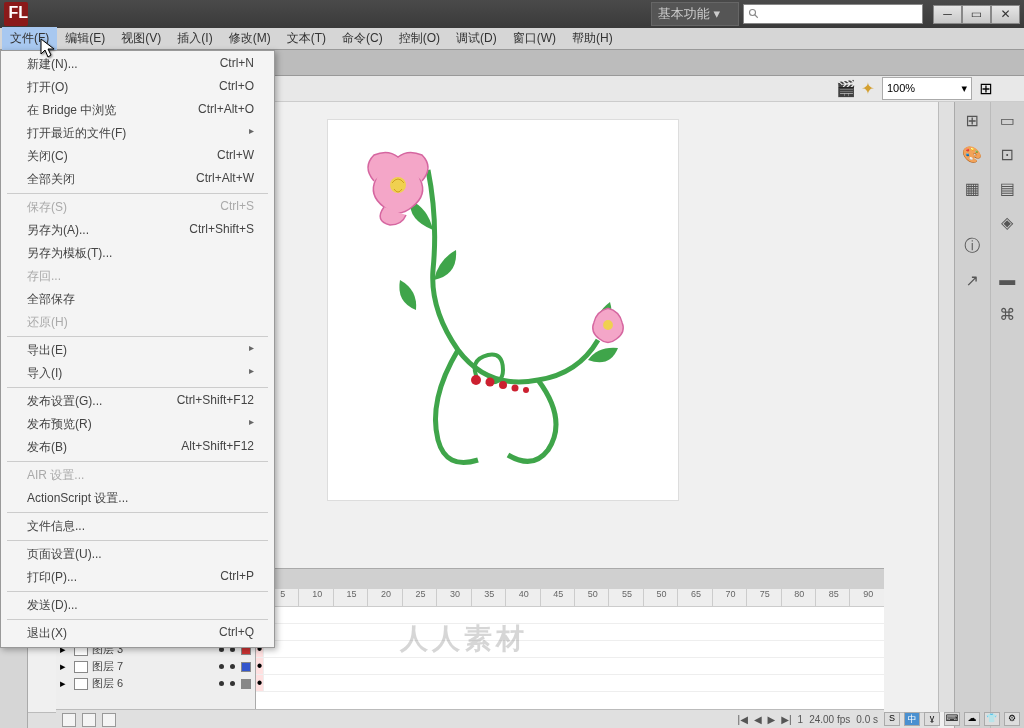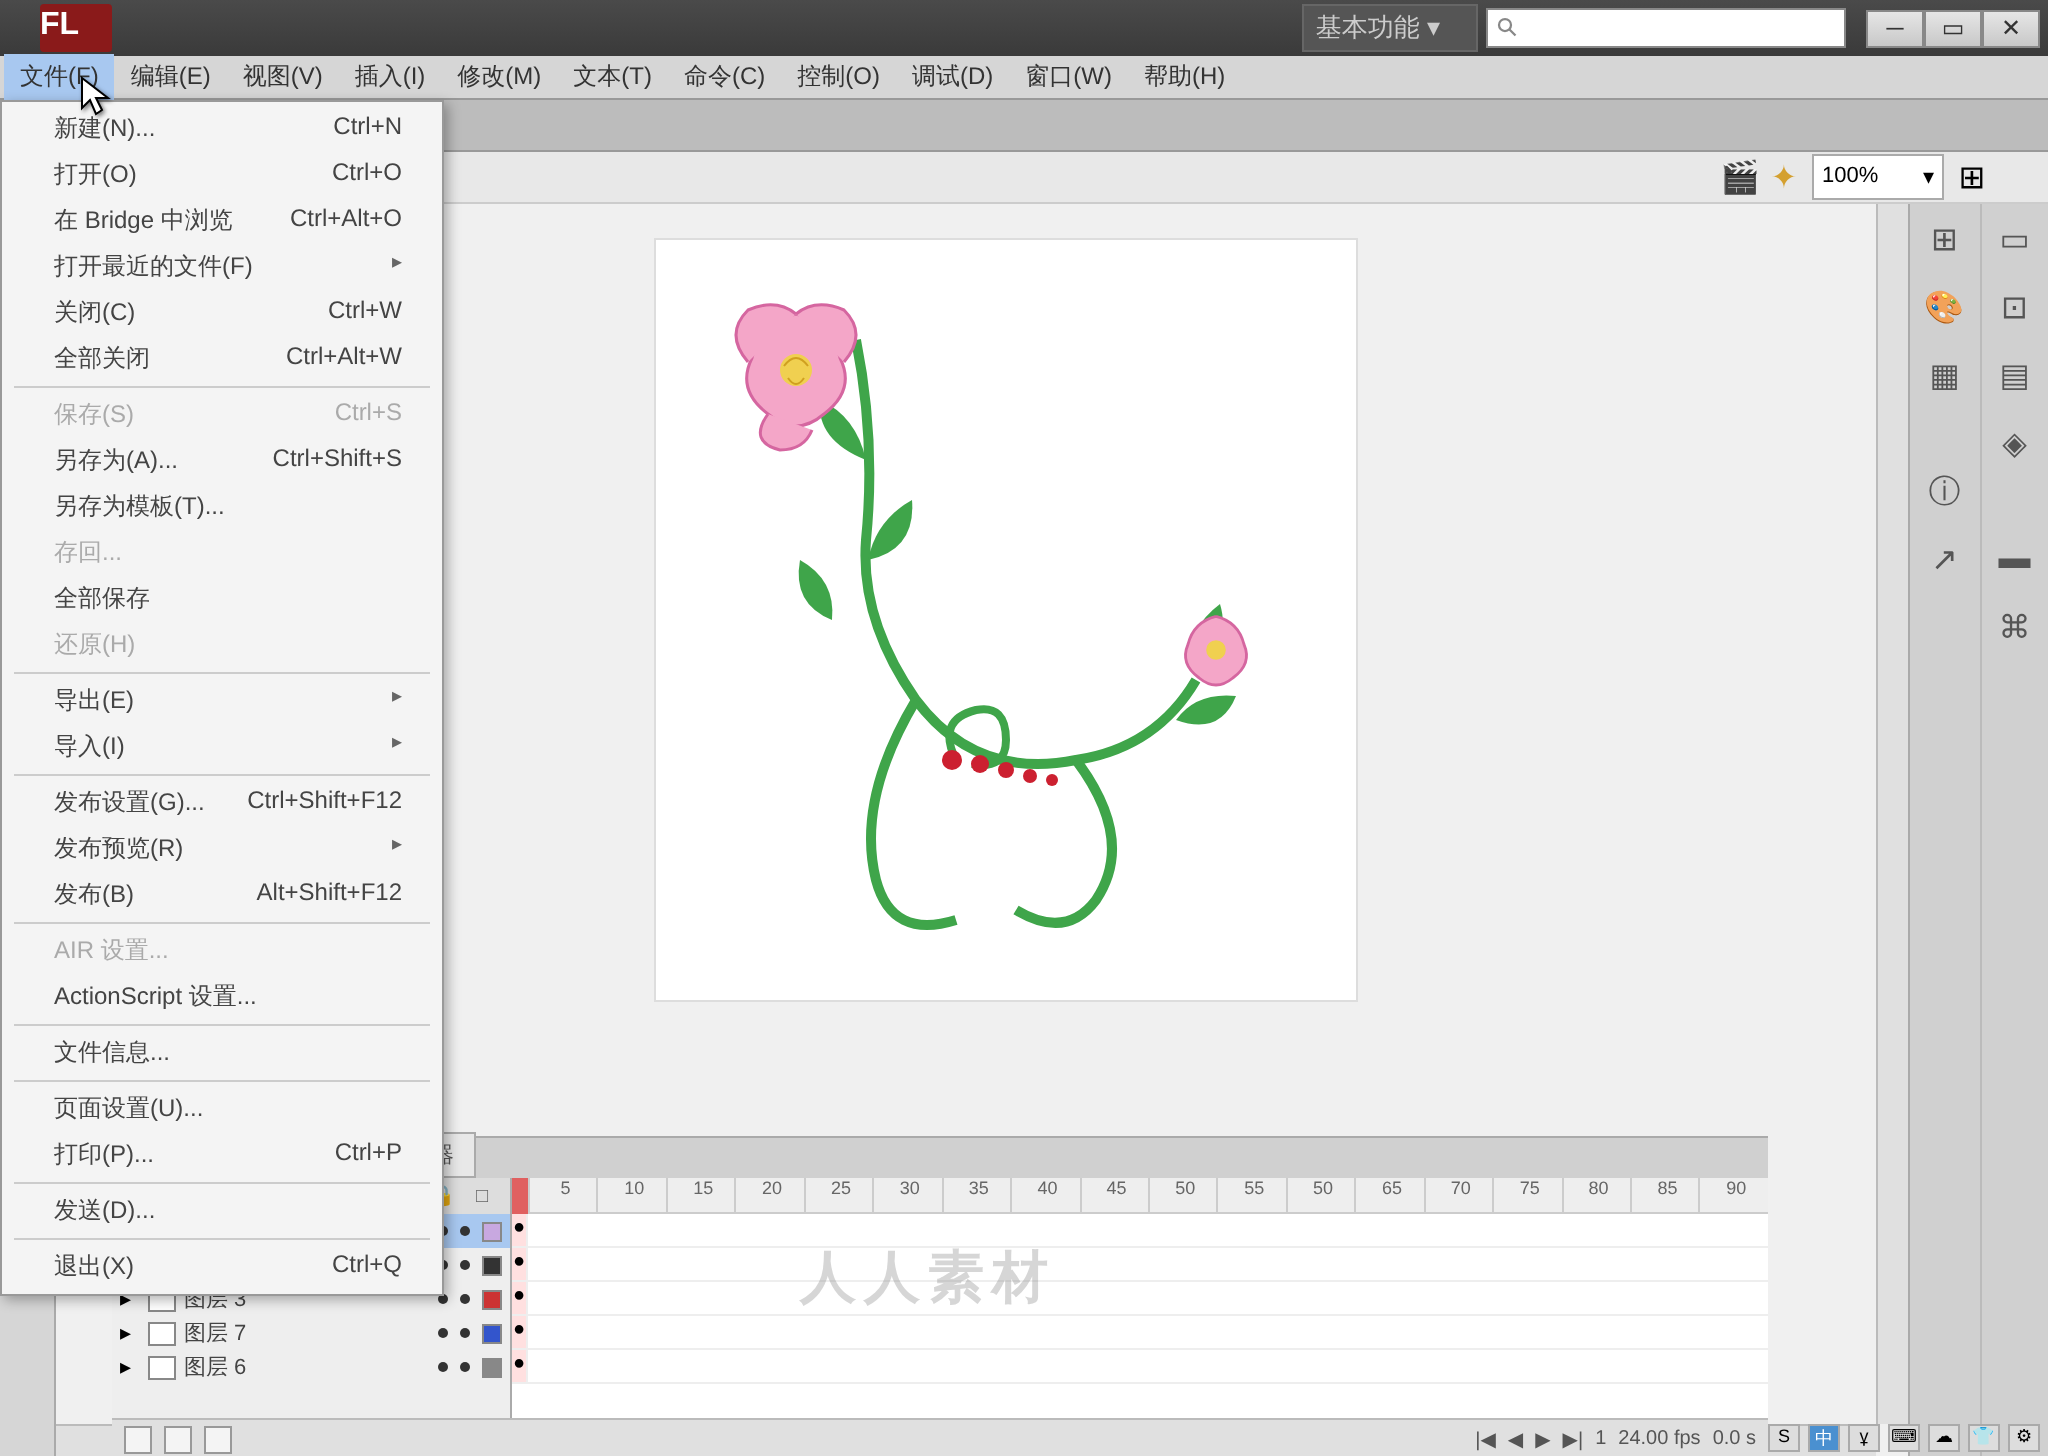--- a/index.html
+++ b/index.html
@@ -1,20 +1,20 @@
 <!DOCTYPE html>
 <html><head>
 <meta charset="utf-8">
 <style>
 * { margin: 0; padding: 0; box-sizing: border-box; font-family: "Microsoft YaHei", "SimSun", Arial, sans-serif; }
 body { background: #a0a0a0; width: 1024px; height: 728px; overflow: hidden; position: relative; }
 
 
 .titlebar { height: 28px; background: linear-gradient(#4a4a4a, #3a3a3a); display: flex; align-items: center; padding: 0 4px; }
-.logo { width: 36px; height: 24px; background: #8a1a1a; color: #fff; font-weight: bold; font-size: 16px; text-align: left; line-height: 22px; border-radius: 2px; margin-left: 16px; }
+.logo { width: 24px; height: 24px; background: #8a1a1a; color: #fff; font-weight: bold; font-size: 16px; text-align: right; line-height: 22px; border-radius: 2px; margin-left: 0; }
 .titlebar-mid { flex: 1; }
 .workspace-sel { background: #555; color: #ccc; border: 1px solid #666; font-size: 13px; padding: 2px 18px 2px 6px; margin-right: 4px; }
 .search-box { width: 180px; height: 20px; background: #fff; border: 1px solid #888; display: flex; align-items: center; padding: 0 4px; margin-right: 10px; }
 .search-box svg { width: 12px; height: 12px; margin-right: 2px; }
 .win-controls { display: flex; gap: 0; }
 .win-btn { width: 29px; height: 19px; background: linear-gradient(#e6e6e6,#c8c8c8); border: 1px solid #888; display: flex; align-items: center; justify-content: center; font-size: 12px; color: #333; }
 
 
 .menubar { height: 22px; background: #d6d6d6; border-bottom: 1px solid #999; display: flex; align-items: center; padding-left: 2px; }
 .menu-item { padding: 3px 8px; font-size: 12px; color: #333; cursor: pointer; }
@@ -23,21 +23,21 @@
 
 .doc-tabs { height: 26px; background: #bcbcbc; border-bottom: 1px solid #999; display: flex; align-items: flex-end; padding-left: 30px; }
 .doc-tab { background: #e6e6e6; border: 1px solid #999; border-bottom: none; padding: 4px 10px; font-size: 11px; color: #555; display: flex; align-items: center; gap: 6px; }
 .doc-tab-close { font-size: 10px; color: #888; }
 
 
 .scenebar { height: 26px; background: #e8e8e8; border-bottom: 1px solid #ccc; display: flex; align-items: center; padding: 0 30px 0 60px; }
 .scenebar-left { display: flex; align-items: center; gap: 4px; font-size: 12px; color: #555; }
 .scenebar-right { margin-left: auto; display: flex; align-items: center; gap: 6px; }
 .scene-icon { width: 16px; height: 16px; display: flex; align-items: center; justify-content: center; }
-.zoom { background: #fff; border: 1px solid #aaa; width: 66px; padding: 4px 4px; font-size: 11px; display: flex; justify-content: space-between; }
+.zoom { background: #fff; border: 1px solid #aaa; width: 90px; padding: 4px 4px; font-size: 11px; display: flex; justify-content: space-between; }
 
 
 .main { display: flex; height: calc(728px - 28px - 22px - 26px - 26px); }
 .left-tools { width: 28px; background: #d6d6d6; border-right: 1px solid #aaa; display: flex; flex-direction: column; align-items: center; padding-top: 4px; gap: 1px; }
 .tool { width: 22px; height: 22px; display: flex; align-items: center; justify-content: center; color: #444; font-size: 14px; cursor: pointer; }
 .tool.active { background: #fff; border: 1px solid #999; }
 .tool-sep { height: 6px; }
 .swatch-black { width: 18px; height: 12px; background: #000; border: 1px solid #888; margin-top: 4px; }
 .swatch-white { width: 18px; height: 12px; background: #fff; border: 1px solid #888; margin-top: 2px; }
 .swatch-red { width: 18px; height: 14px; background: #e05050; margin-top: 6px; }
@@ -75,21 +75,21 @@
 .tl-ruler { height: 18px; background: #eee; border-bottom: 1px solid #ccc; display: flex; font-size: 9px; color: #666; }
 .tl-tick { width: 45px; border-left: 1px solid #ccc; padding-left: 2px; }
 .tl-frame-row { height: 17px; border-bottom: 1px solid #eee; display: flex; }
 .tl-kf { width: 8px; height: 100%; border-right: 1px solid #eee; display: flex; align-items: center; justify-content: center; }
 .tl-kf.first { background: #ffe0e0; }
 .tl-playhead { position: absolute; left: 0; top: 0; width: 8px; height: 18px; background: #e06060; }
 .tl-bottom { height: 20px; background: #e0e0e0; border-top: 1px solid #bbb; display: flex; align-items: center; padding: 0 6px; gap: 6px; font-size: 10px; color: #555; }
 .tl-btn-sm { width: 14px; height: 14px; border: 1px solid #999; background: #f4f4f4; }
 
 
-.dropdown { position: absolute; left: 0; top: 50px; width: 222px; background: #f4f4f4; border: 1px solid #999; box-shadow: 2px 2px 6px rgba(0,0,0,0.3); z-index: 100; padding: 2px; }
+.dropdown { position: absolute; left: 0; top: 50px; width: 275px; background: #f4f4f4; border: 1px solid #999; box-shadow: 2px 2px 6px rgba(0,0,0,0.3); z-index: 100; padding: 2px; }
 .dd-item { display: flex; justify-content: space-between; padding: 3px 18px 3px 24px; font-size: 12px; color: #444; }
 .dd-item.disabled { color: #aaa; }
 .dd-sep { height: 1px; background: #ccc; margin: 2px 4px; }
 .dd-arrow::after { content: "▸"; font-size: 10px; color: #666; }
 
 
 .flower-art { position: absolute; left: 10px; top: 10px; }
 
 
 .cursor-ind { position: absolute; left: 40px; top: 38px; z-index: 200; pointer-events: none; }

